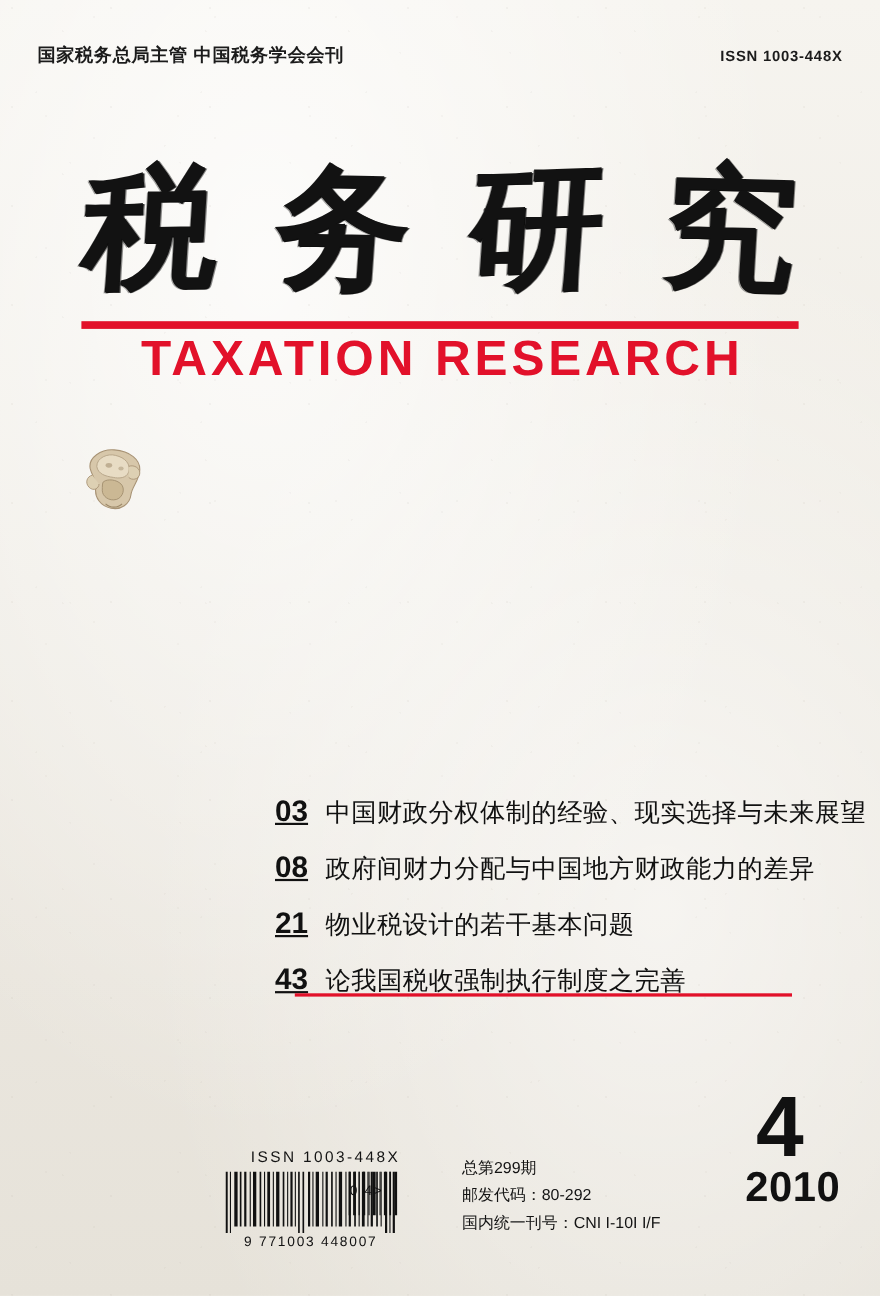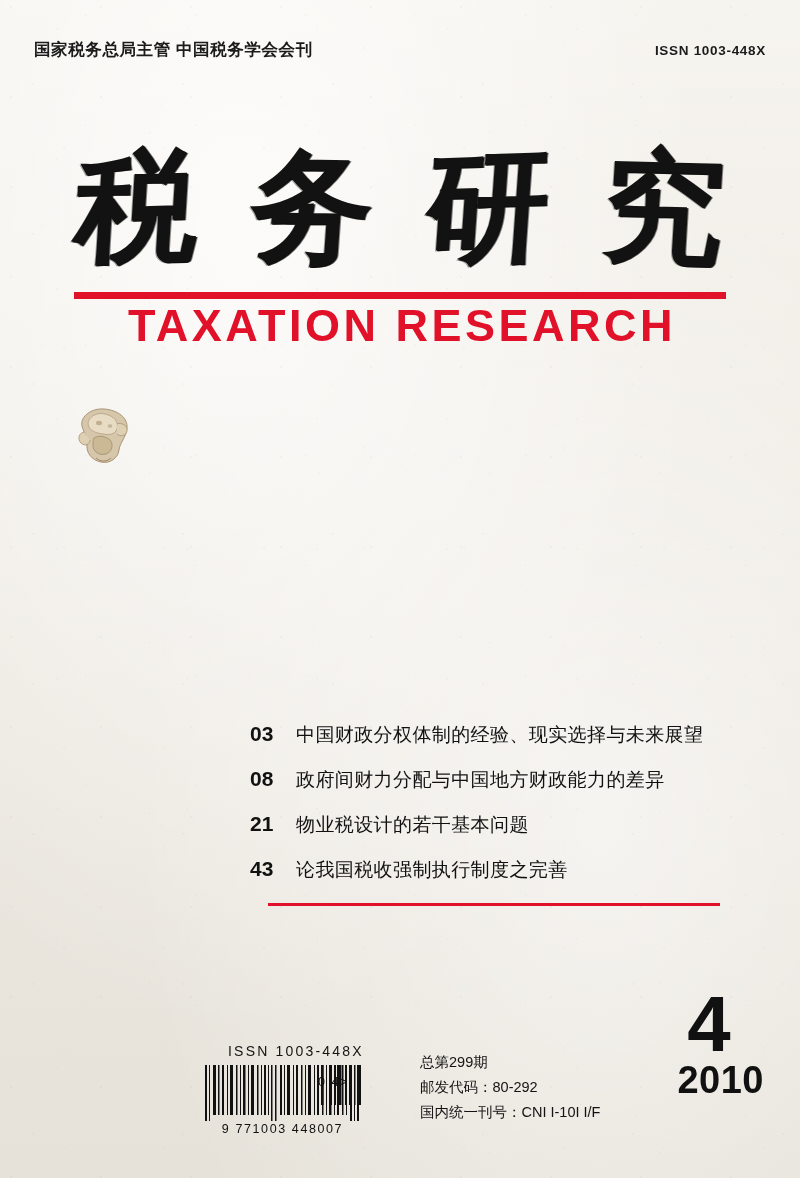--- a/index.html
+++ b/index.html
@@ -131,27 +131,28 @@
     width: 500px;
   }
   .toc-item {
     display: flex;
     align-items: baseline;
     margin-bottom: 19px;
   }
   .toc-page {
     width: 46px;
     flex: 0 0 46px;
-    font-size: 21px;
-    font-weight: bold;
-    color: #111;
-    font-family: "Liberation Sans", sans-serif;
+    font-size: 27px;
+    font-weight: bold;
+    color: #111;
+    font-family: "Liberation Sans", sans-serif;
+    text-decoration: underline;
   }
   .toc-title {
-    font-size: 19px;
+    font-size: 23px;
     color: #111;
     letter-spacing: 0.4px;
     white-space: nowrap;
   }
   .rule-red-bottom {
     position: absolute;
     left: 268px;
     top: 903px;
     width: 452px;
     height: 3px;

